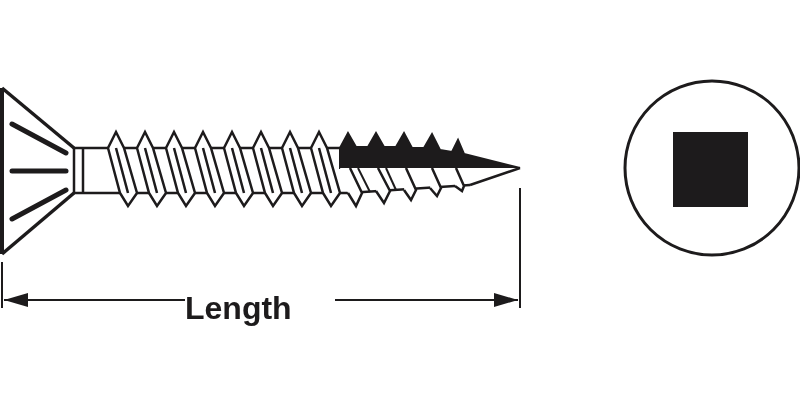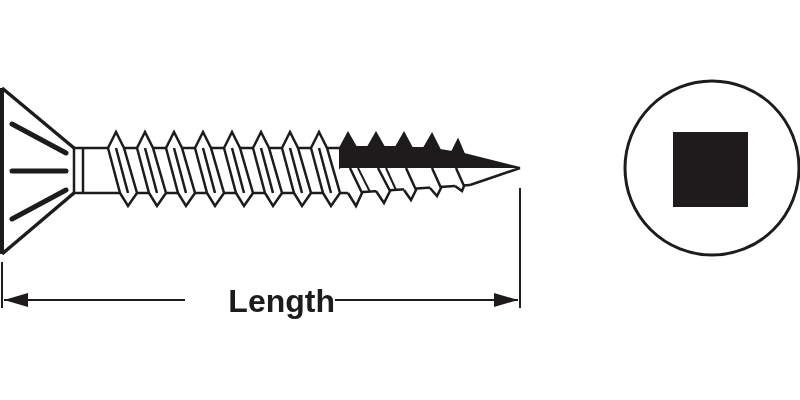--- a/index.html
+++ b/index.html
@@ -1,22 +1,22 @@
 <!DOCTYPE html>
 <html><head>
 <meta charset="utf-8">
 <style>
   html, body { margin: 0; padding: 0; background: #ffffff; }
   body { width: 800px; height: 400px; overflow: hidden; position: relative; }
   #diagram { position: absolute; left: 0; top: 0; width: 800px; height: 400px; }
   .length-label {
     position: absolute;
-    left: 185px; top: 279px;
+    left: 185px; top: 286px;
     width: 150px; height: 44px;
-    text-align: right;
+    text-align: left;
     font-family: "Liberation Sans", sans-serif;
     font-weight: bold;
     font-size: 32px;
     line-height: 44px;
     color: #1d1b1c;
     background: #ffffff;
   }
 </style>
 </head>
 <body>

